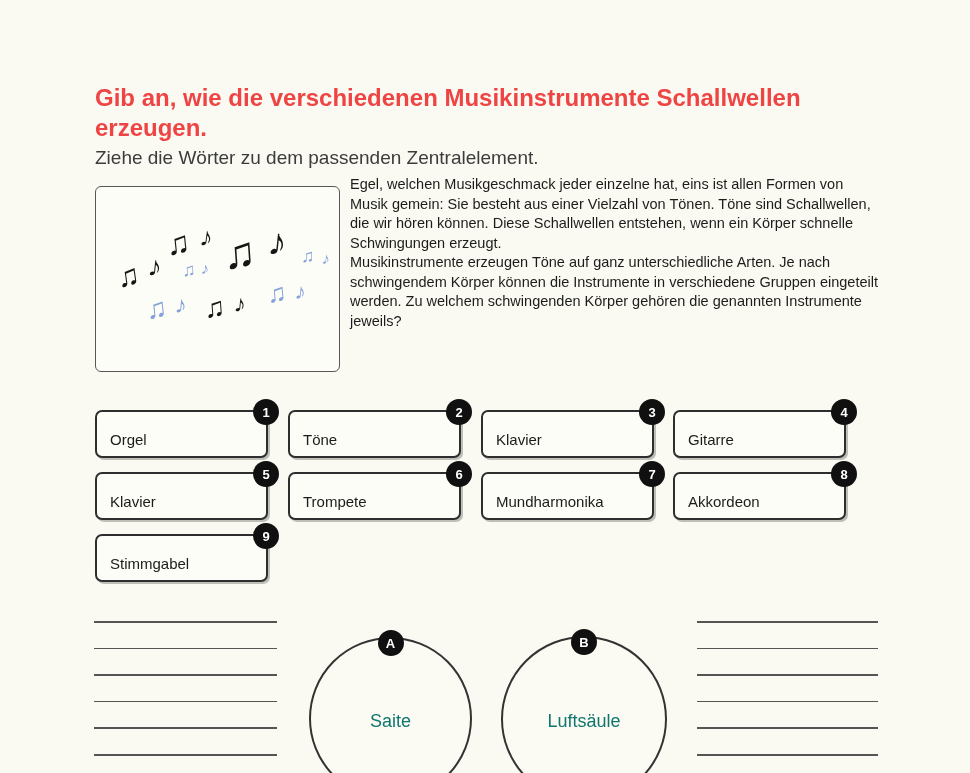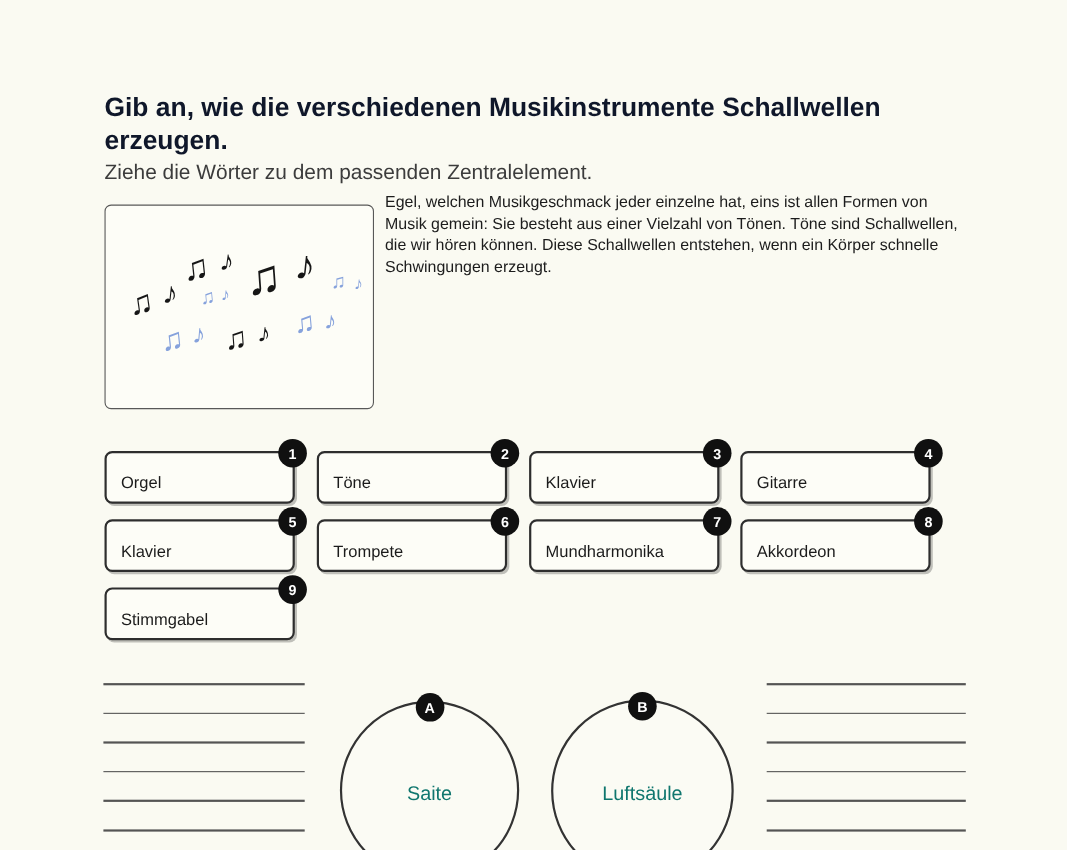--- a/index.html
+++ b/index.html
@@ -10,21 +10,21 @@
     color:#1b1b1b;
     overflow:hidden;
     position:relative;
   }
   .abs{position:absolute;}
 
   
   .page-title{
     left:95px;top:83px;width:712px;
     font-size:24px;font-weight:bold;line-height:30px;
-    letter-spacing:0px;color:#0f172a;
+    letter-spacing:0px;color:#ef4444;
   }
   .page-subtitle{
     left:95px;top:147px;width:700px;
     font-size:19px;color:#3c3c3c;
   }
 
   
   .illustration{
     left:95px;top:186px;width:245px;height:186px;
     background:#fdfdf7;
@@ -103,20 +103,21 @@
     <span class="note" style="left: 171px; top: 93px; font-size: 26px; transform: rotate(-5deg); color: rgb(134, 162, 220);">♫</span>
     <span class="note" style="left: 199px; top: 94px; font-size: 22px; transform: rotate(6deg); color: rgb(134, 162, 220);">♪</span>
     <span class="note" style="left: 50px; top: 108px; font-size: 28px; transform: rotate(-6deg); color: rgb(134, 162, 220);">♫</span>
     <span class="note" style="left: 79px; top: 106px; font-size: 24px; transform: rotate(5deg); color: rgb(134, 162, 220);">♪</span>
     <span class="note" style="left: 108px; top: 107px; font-size: 28px; transform: rotate(-4deg); color: rgb(22, 22, 22);">♫</span>
     <span class="note" style="left: 138px; top: 105px; font-size: 24px; transform: rotate(6deg); color: rgb(22, 22, 22);">♪</span>
   </div>
 
 <div class="abs intro">
   <div>Egel, welchen Musikgeschmack jeder einzelne hat, eins ist allen Formen von Musik gemein: Sie besteht aus einer Vielzahl von Tönen. Töne sind Schallwellen, die wir hören können. Diese Schallwellen entstehen, wenn ein Körper schnelle Schwingungen erzeugt.</div>
+  <div>Musikinstrumente erzeugen Töne auf ganz unterschiedliche Arten. Je nach schwingendem Körper können die Instrumente in verschiedene Gruppen eingeteilt werden. Zu welchem schwingenden Körper gehören die genannten Instrumente jeweils?</div>
 </div>
 
 <div>
     <div class="card" style="left: 95px; top: 410px;">
       <span class="card-label">Orgel</span>
       <span class="badge">1</span>
     </div>
     <div class="card" style="left: 288px; top: 410px;">
       <span class="card-label">Töne</span>
       <span class="badge">2</span>

